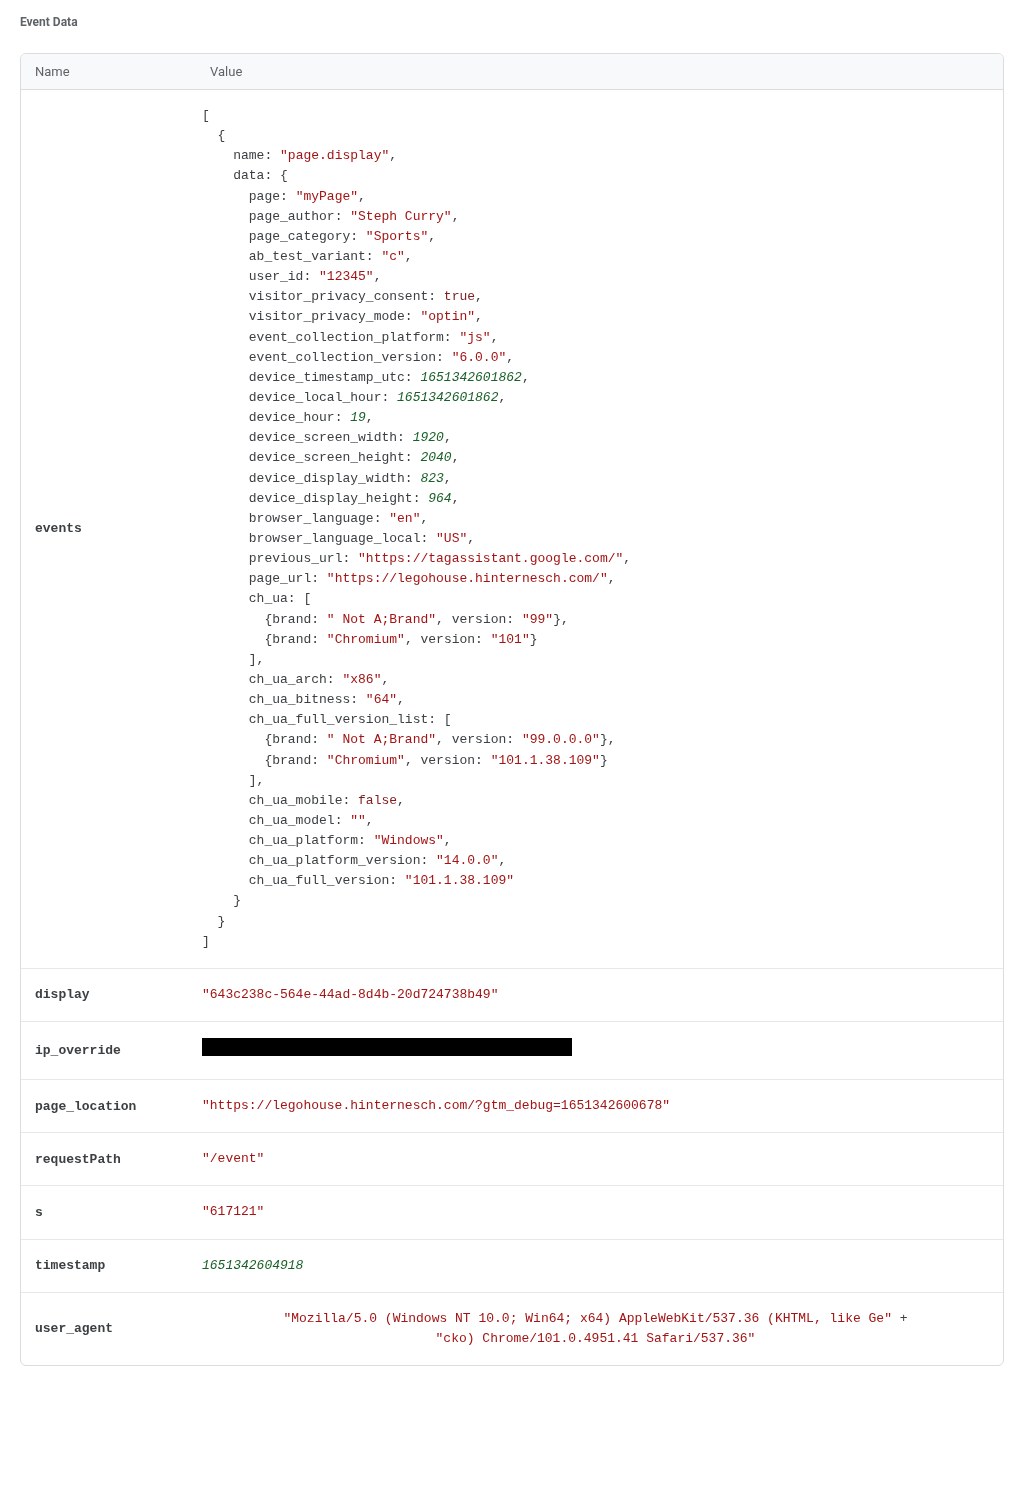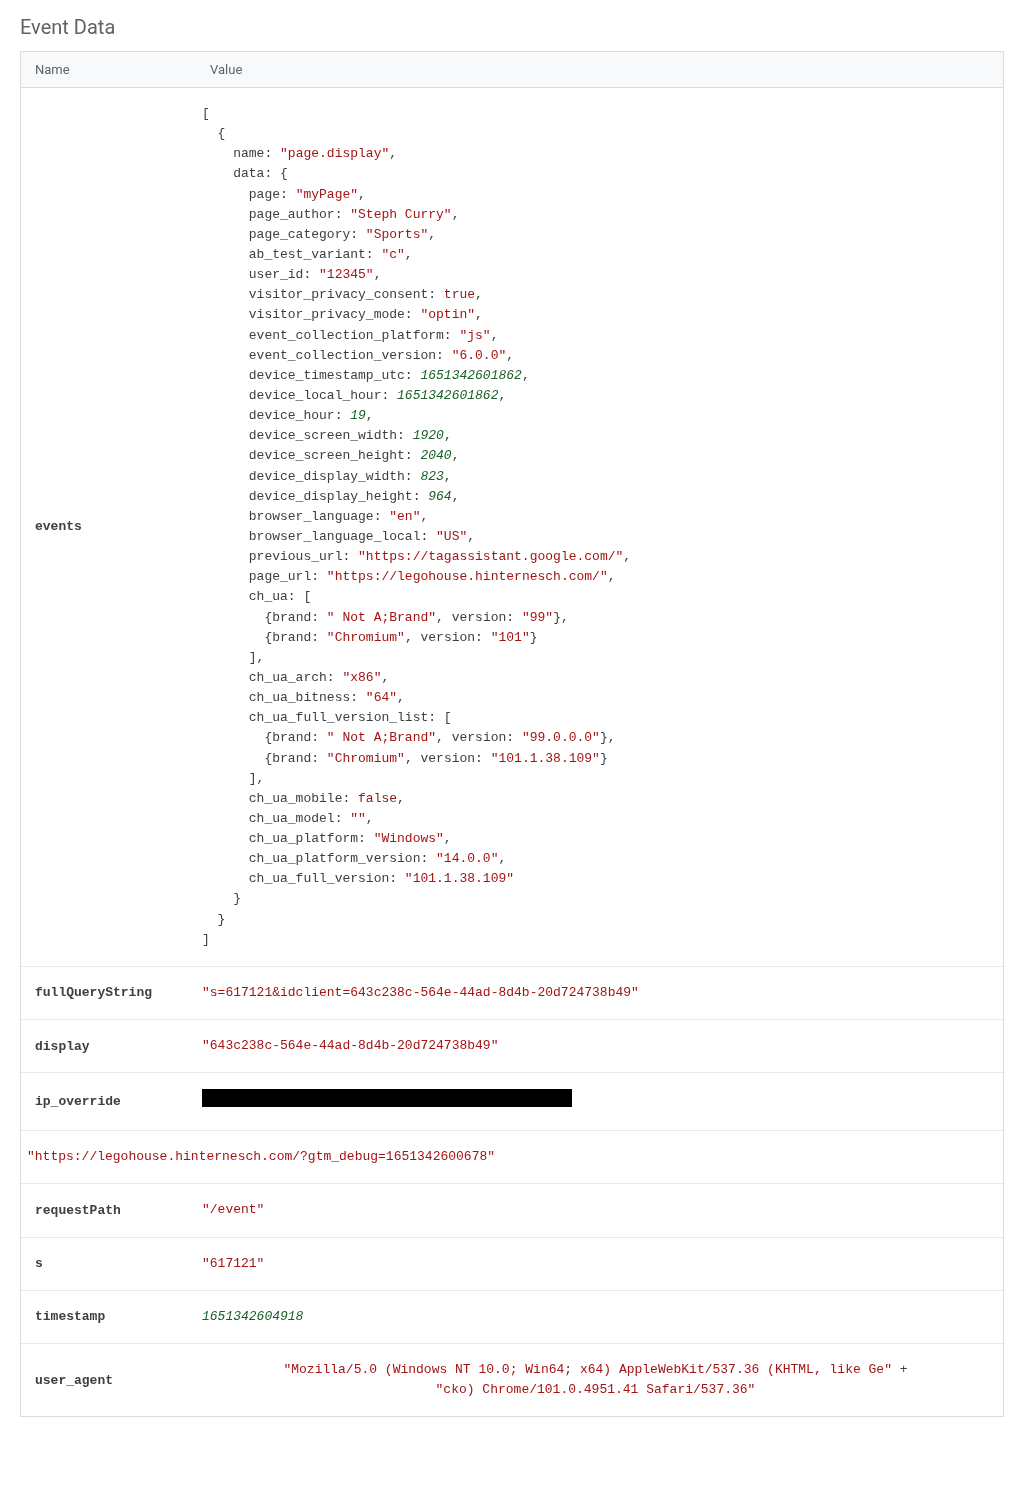--- a/index.html
+++ b/index.html
@@ -6,27 +6,27 @@
   body {
     font-family: -apple-system, BlinkMacSystemFont, "Segoe UI", Roboto, Arial, sans-serif;
     background: #ffffff;
     padding: 15px 20px;
     color: #333;
     font-size: 14px;
     width: 1024px;
   }
   .section-title {
     color: #5f6368;
-    font-size: 20px;
-    font-weight: 400;
-    margin-bottom: 12px;
+    font-size: 12px;
+    font-weight: 700;
+    margin-bottom: 24px;
   }
   .data-table {
     border: 1px solid #dadce0;
-    border-radius: 0;
+    border-radius: 6px;
     overflow: hidden;
     width: 100%;
   }
   .table-header {
     display: flex;
     background: #f8f9fa;
     border-bottom: 1px solid #dadce0;
   }
   .table-header .col-name,
   .table-header .col-value {
@@ -136,32 +136,29 @@
       <span class="key">ch_ua_platform_version</span><span class="punct">: </span><span class="str">"14.0.0"</span><span class="punct">,</span>
       <span class="key">ch_ua_full_version</span><span class="punct">: </span><span class="str">"101.1.38.109"</span>
     <span class="punct">}</span>
   <span class="punct">}</span>
 <span class="punct">]</span></pre>
     </div>
   </div>
 
   <div id="other-rows">
       <div class="table-row">
-        <div class="cell-name">fullQueryString</div>
-        <div class="cell-value"><span class="str">"s=617121&amp;idclient=643c238c-564e-44ad-8d4b-20d724738b49"</span></div>
-      </div>
-      <div class="table-row">
         <div class="cell-name">display</div>
         <div class="cell-value"><span class="str">"643c238c-564e-44ad-8d4b-20d724738b49"</span></div>
       </div>
       <div class="table-row">
         <div class="cell-name">ip_override</div>
         <div class="cell-value"><span class="redacted"></span></div>
       </div>
       <div class="table-row">
+        <div class="cell-name">page_location</div>
         <div class="cell-value"><span class="str">"https://legohouse.hinternesch.com/?gtm_debug=1651342600678"</span></div>
       </div>
       <div class="table-row">
         <div class="cell-name">requestPath</div>
         <div class="cell-value"><span class="str">"/event"</span></div>
       </div>
       <div class="table-row">
         <div class="cell-name">s</div>
         <div class="cell-value"><span class="str">"617121"</span></div>
       </div>

